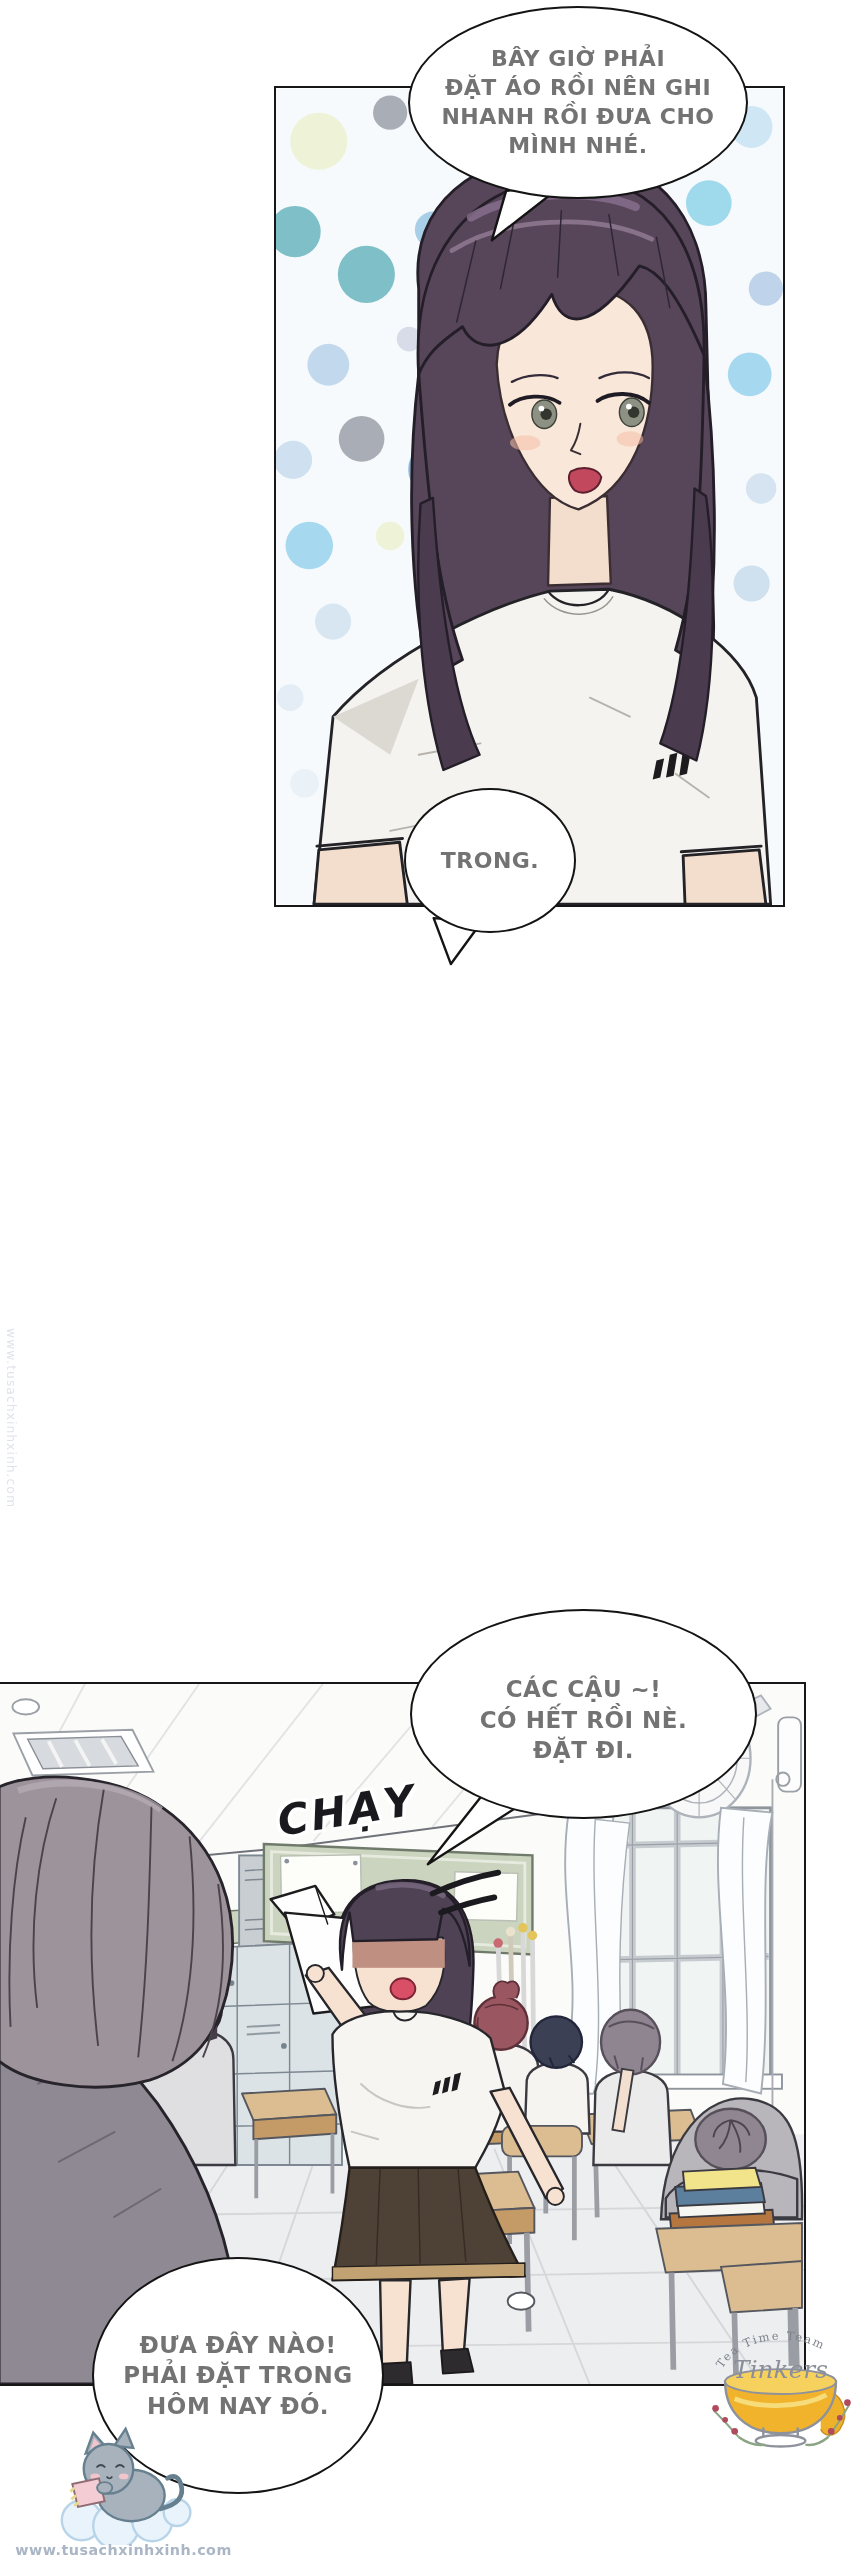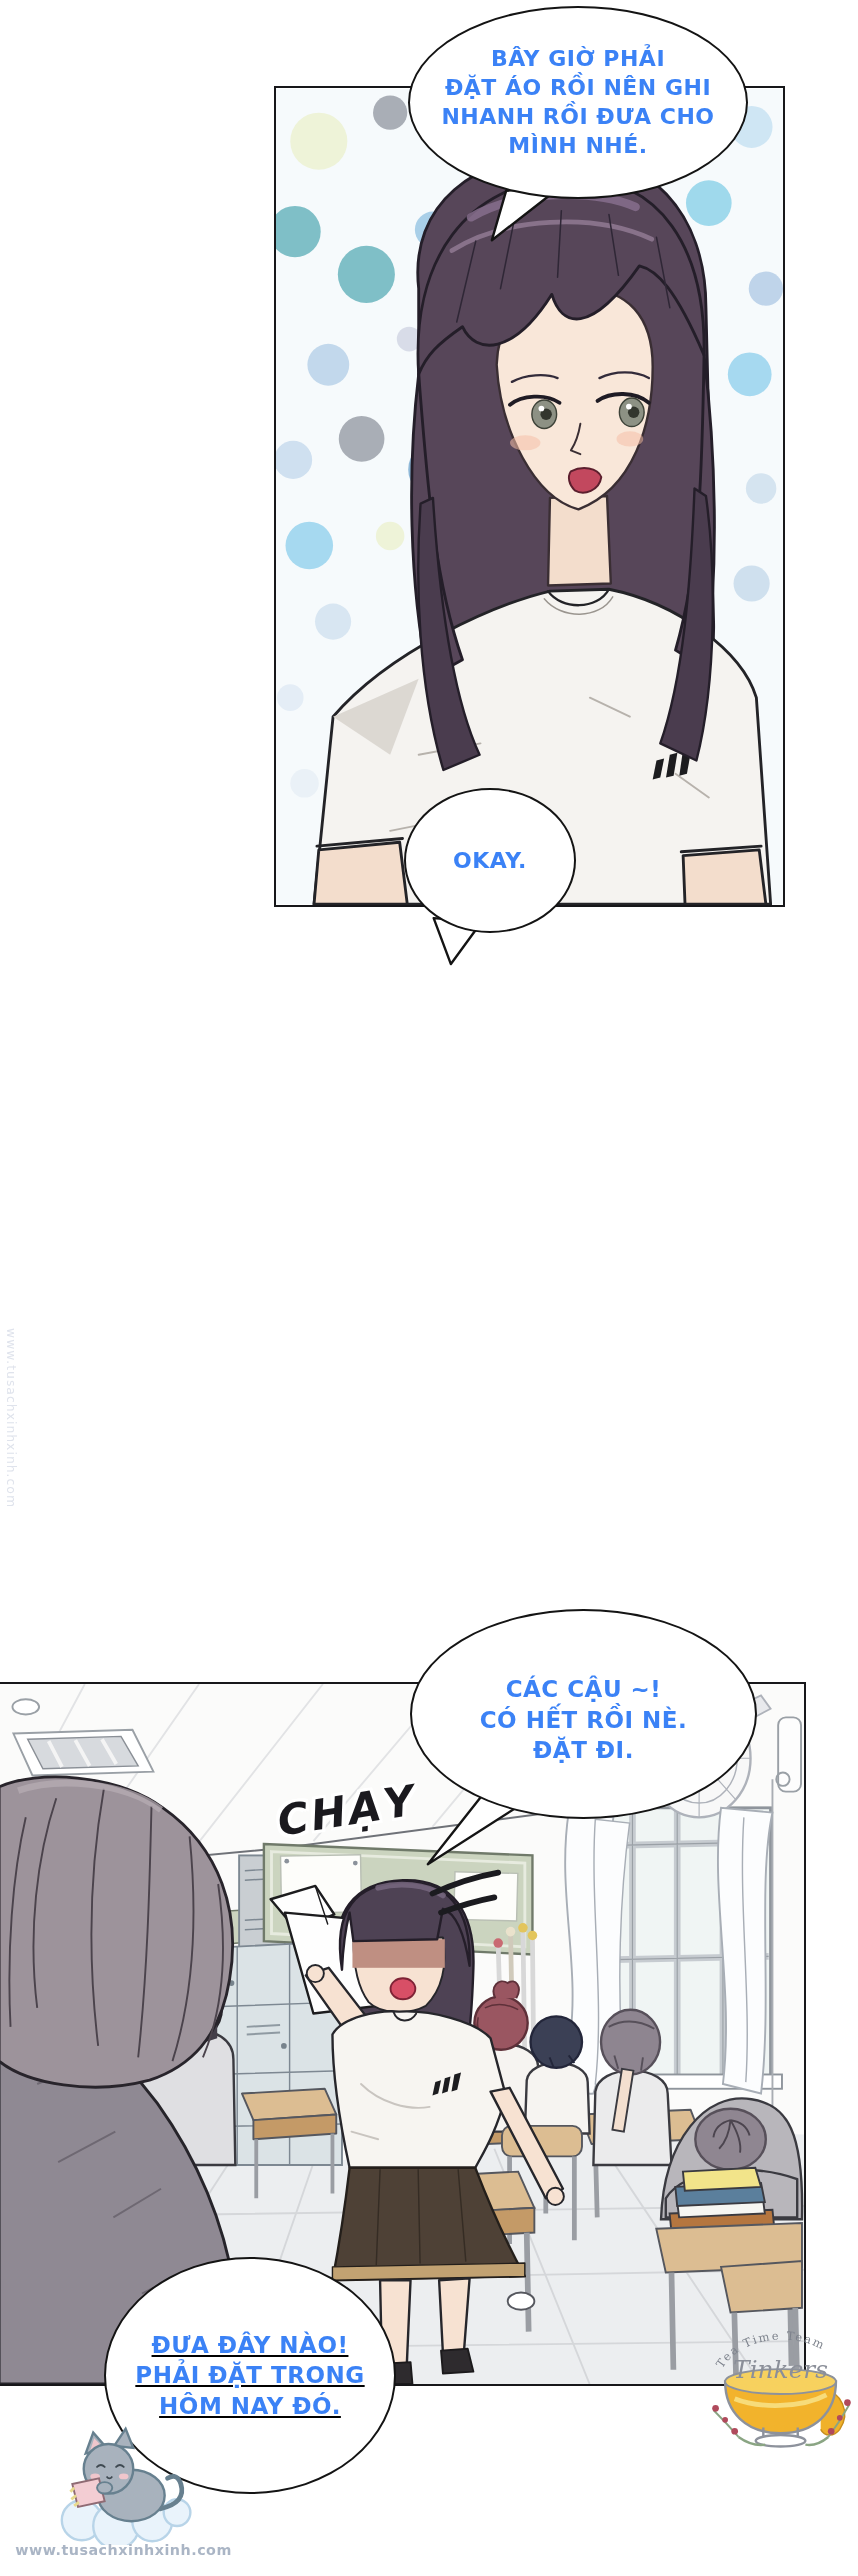--- a/index.html
+++ b/index.html
@@ -4,25 +4,25 @@
 <style>
   html,body{margin:0;padding:0;background:#fff;}
   .page{position:relative;width:859px;height:2576px;background:#fff;overflow:hidden;
         font-family:"DejaVu Sans",sans-serif;}
   .panel{position:absolute;border:2.9px solid #17171a;background:#fff;box-sizing:border-box;}
   .panel1{left:274px;top:86px;width:511px;height:821px;z-index:1;}
   .panel2{left:-2.9px;top:1682px;width:809px;height:704px;z-index:1;}
   .panel svg{display:block;width:100%;height:100%;}
   .bubble{position:absolute;background:#fff;border:2.9px solid #141414;border-radius:50%;
           display:flex;align-items:center;justify-content:center;text-align:center;z-index:5;box-sizing:border-box;}
-  .bubble p{margin:0;white-space:pre-line;font-weight:bold;color:#3b82f6;line-height:1.32;letter-spacing:0.5px;}
+  .bubble p{margin:0;white-space:pre-line;font-weight:bold;color:#737373;line-height:1.32;letter-spacing:0.5px;}
   .b1{left:408px;top:5.7px;width:340px;height:193px;}.b1 p{font-size:22px;}
   .b2{left:404px;top:788px;width:172px;height:145px;}.b2 p{font-size:22px;}
   .b3{left:410px;top:1609px;width:347px;height:210px;}.b3 p{font-size:23px;margin-top:12px;}
-  .b4{left:104px;top:2257px;width:292px;height:237px;text-decoration:underline;}.b4 p{font-size:23px;}
+  .b4{left:92px;top:2257px;width:292px;height:237px;}.b4 p{font-size:23px;}
   .tail{position:absolute;z-index:4;overflow:visible;}
   .t1{left:482px;top:187px;}
   .t2{left:426px;top:918px;}
   .t3{left:418px;top:1786px;}
   .sfx{position:absolute;left:277px;top:1786px;z-index:6;font-size:42px;font-weight:800;
        font-style:italic;color:#1a191e;letter-spacing:2.9px;transform:rotate(-9deg);
        text-shadow:-2.9px -2.9px 0 #fff,2.9px -2.9px 0 #fff,-2.9px 2.9px 0 #fff,2.9px 2.9px 0 #fff,
                    -2.9px 0 0 #fff,2.9px 0 0 #fff,0 -2.9px 0 #fff,0 2.9px 0 #fff;}
   .wm-side{position:absolute;left:3.8px;top:1328px;z-index:2;writing-mode:vertical-rl;
            font-size:12.4px;color:#dfe3ec;letter-spacing:1px;}
@@ -131,21 +131,21 @@
     <p>BÂY GIỜ PHẢI
 ĐẶT ÁO RỒI NÊN GHI
 NHANH RỒI ĐƯA CHO
 MÌNH NHÉ.</p>
   </div>
 
   <svg class="tail t2" width="67" height="50" viewBox="0 0 70 52">
     <polygon points="8,0 58,4 26,48" fill="#fff" stroke="#141414" stroke-width="2.5" stroke-linejoin="round"></polygon>
   </svg>
   <div class="bubble b2">
-    <p>OKAY.</p>
+    <p>TRONG.</p>
   </div>
 
   <section class="panel panel2">
     <svg viewBox="0 0 845 735">
       <rect x="0" y="0" width="845" height="735" fill="#fbfbfa"></rect>
 
       <g>
         <path d="M90,0 L10,150 M210,0 L95,165 M340,0 L205,172 M470,0 L330,165 M580,0 L455,150" stroke="#e2e3e5" stroke-width="2" fill="none"></path>
         <polyline points="0,200 300,172 618,130" fill="none" stroke="#6f7278" stroke-width="2"></polyline>
         <g>

